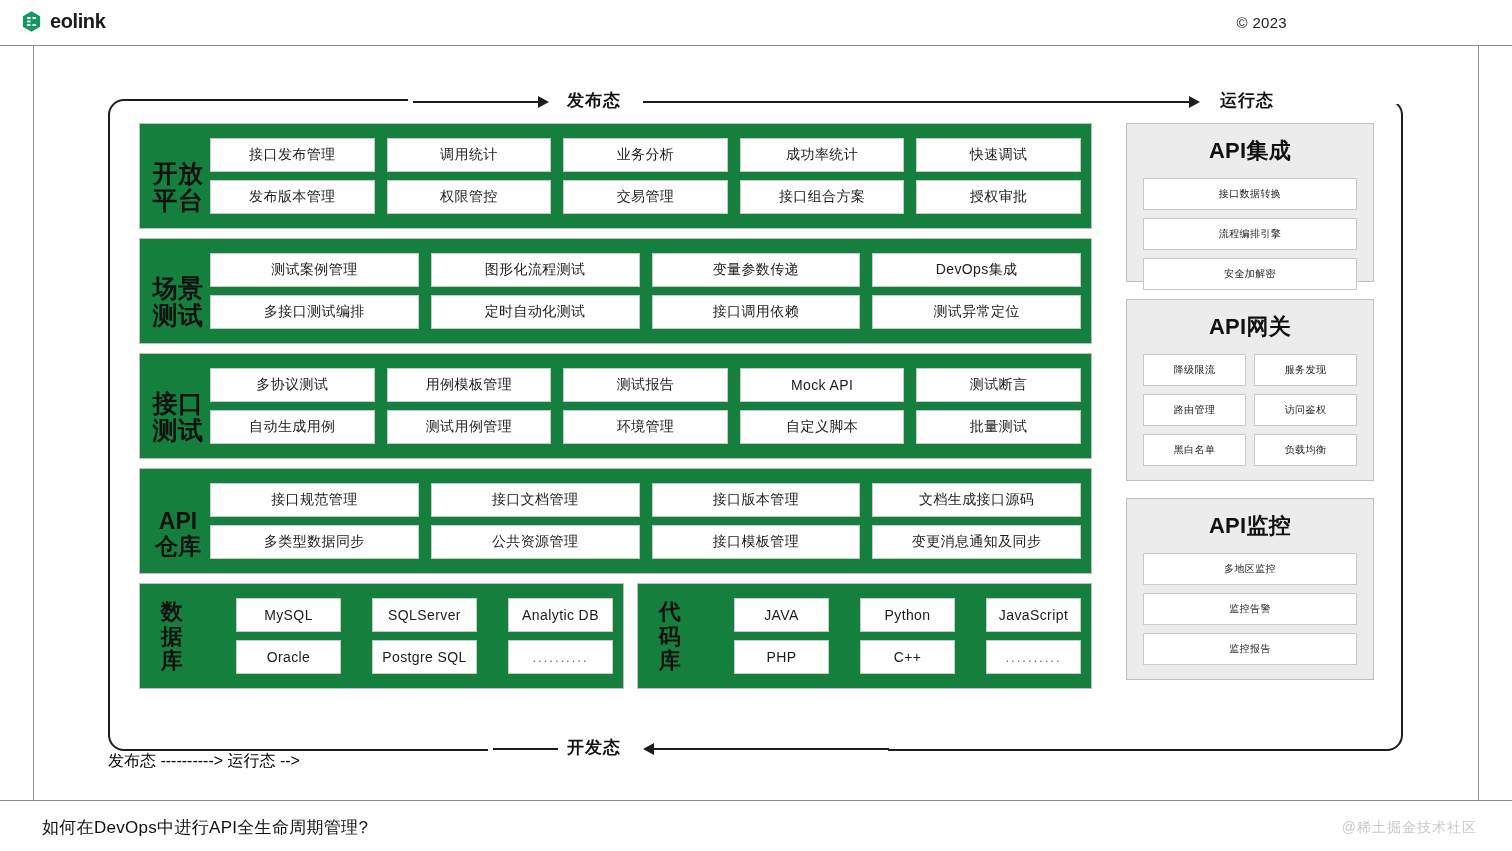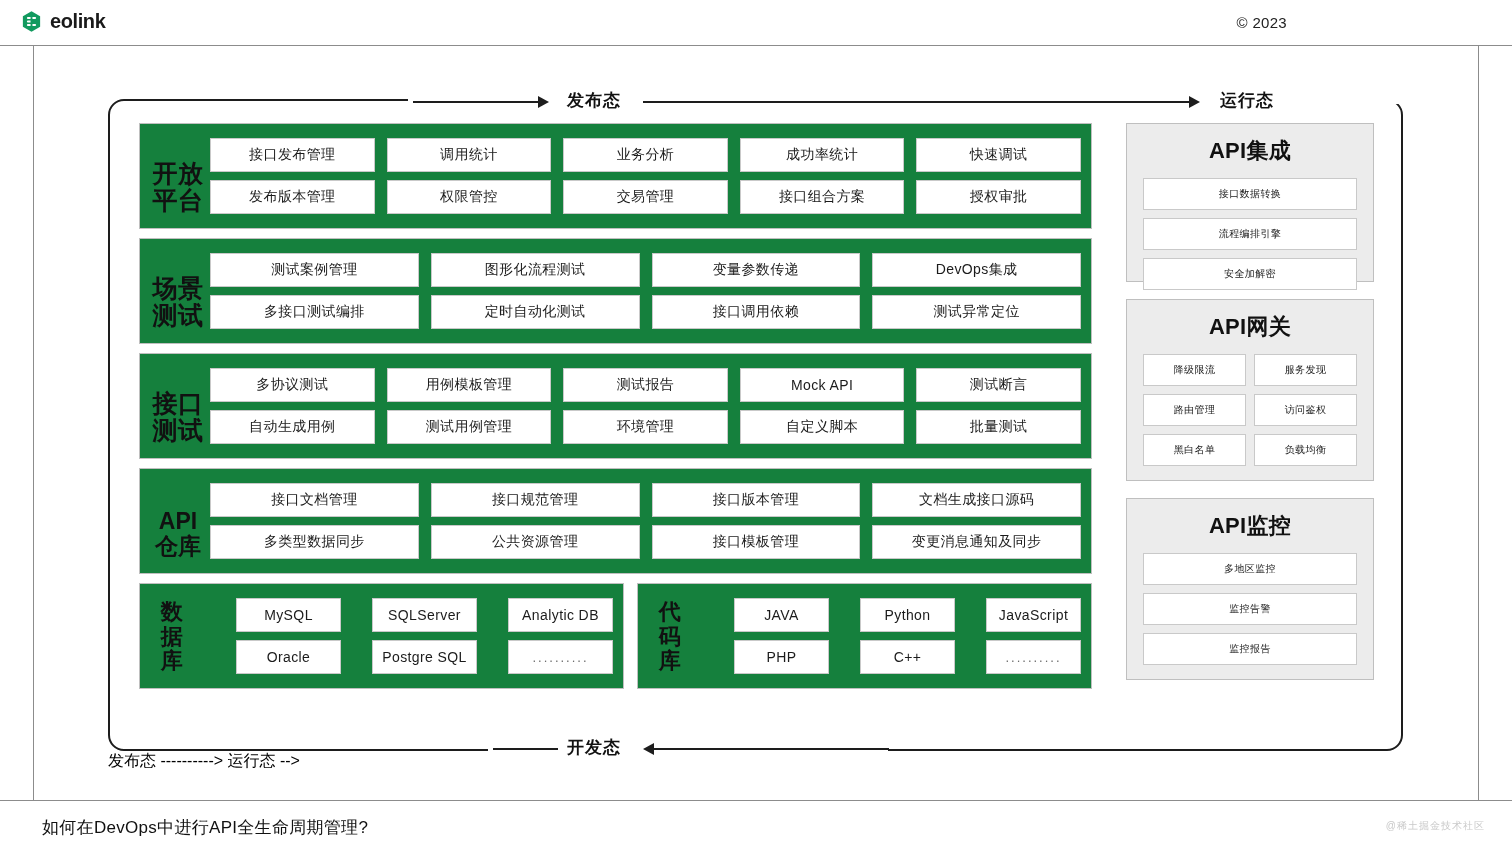--- a/index.html
+++ b/index.html
@@ -89,21 +89,21 @@
     font-size: 10px; color: #1b1b1b; letter-spacing: .4px; white-space: nowrap;
   }
   .panel-items.two .p-cell { flex: 0 0 calc(50% - 4px); }
 
   
   .caption {
     position: absolute; left: 42px; top: 816px; font-size: 17px;
     color: #111; letter-spacing: .3px;
   }
   .watermark {
-    position: absolute; right: 27px; top: 819px; font-size: 10px;
+    position: absolute; right: 35px; top: 819px; font-size: 14px;
     color: #c9c9c9; letter-spacing: 1px;
   }
 </style>
 </head>
 <body>
 
 <div id="root">
 
   <div class="header">
     <div class="logo-wrap">
@@ -203,22 +203,22 @@
             <div class="cell">自定义脚本</div>
             <div class="cell">批量测试</div>
           </div>
         </div>
       </div>
 
       <div class="group">
         <div class="group-title latin">API<br>仓库</div>
         <div class="cells">
           <div class="cell-row">
+            <div class="cell">接口规范管理</div>
             <div class="cell">接口文档管理</div>
-            <div class="cell">接口规范管理</div>
             <div class="cell">接口版本管理</div>
             <div class="cell">文档生成接口源码</div>
           </div>
           <div class="cell-row">
             <div class="cell">多类型数据同步</div>
             <div class="cell">公共资源管理</div>
             <div class="cell">接口模板管理</div>
             <div class="cell">变更消息通知及同步</div>
           </div>
         </div>

